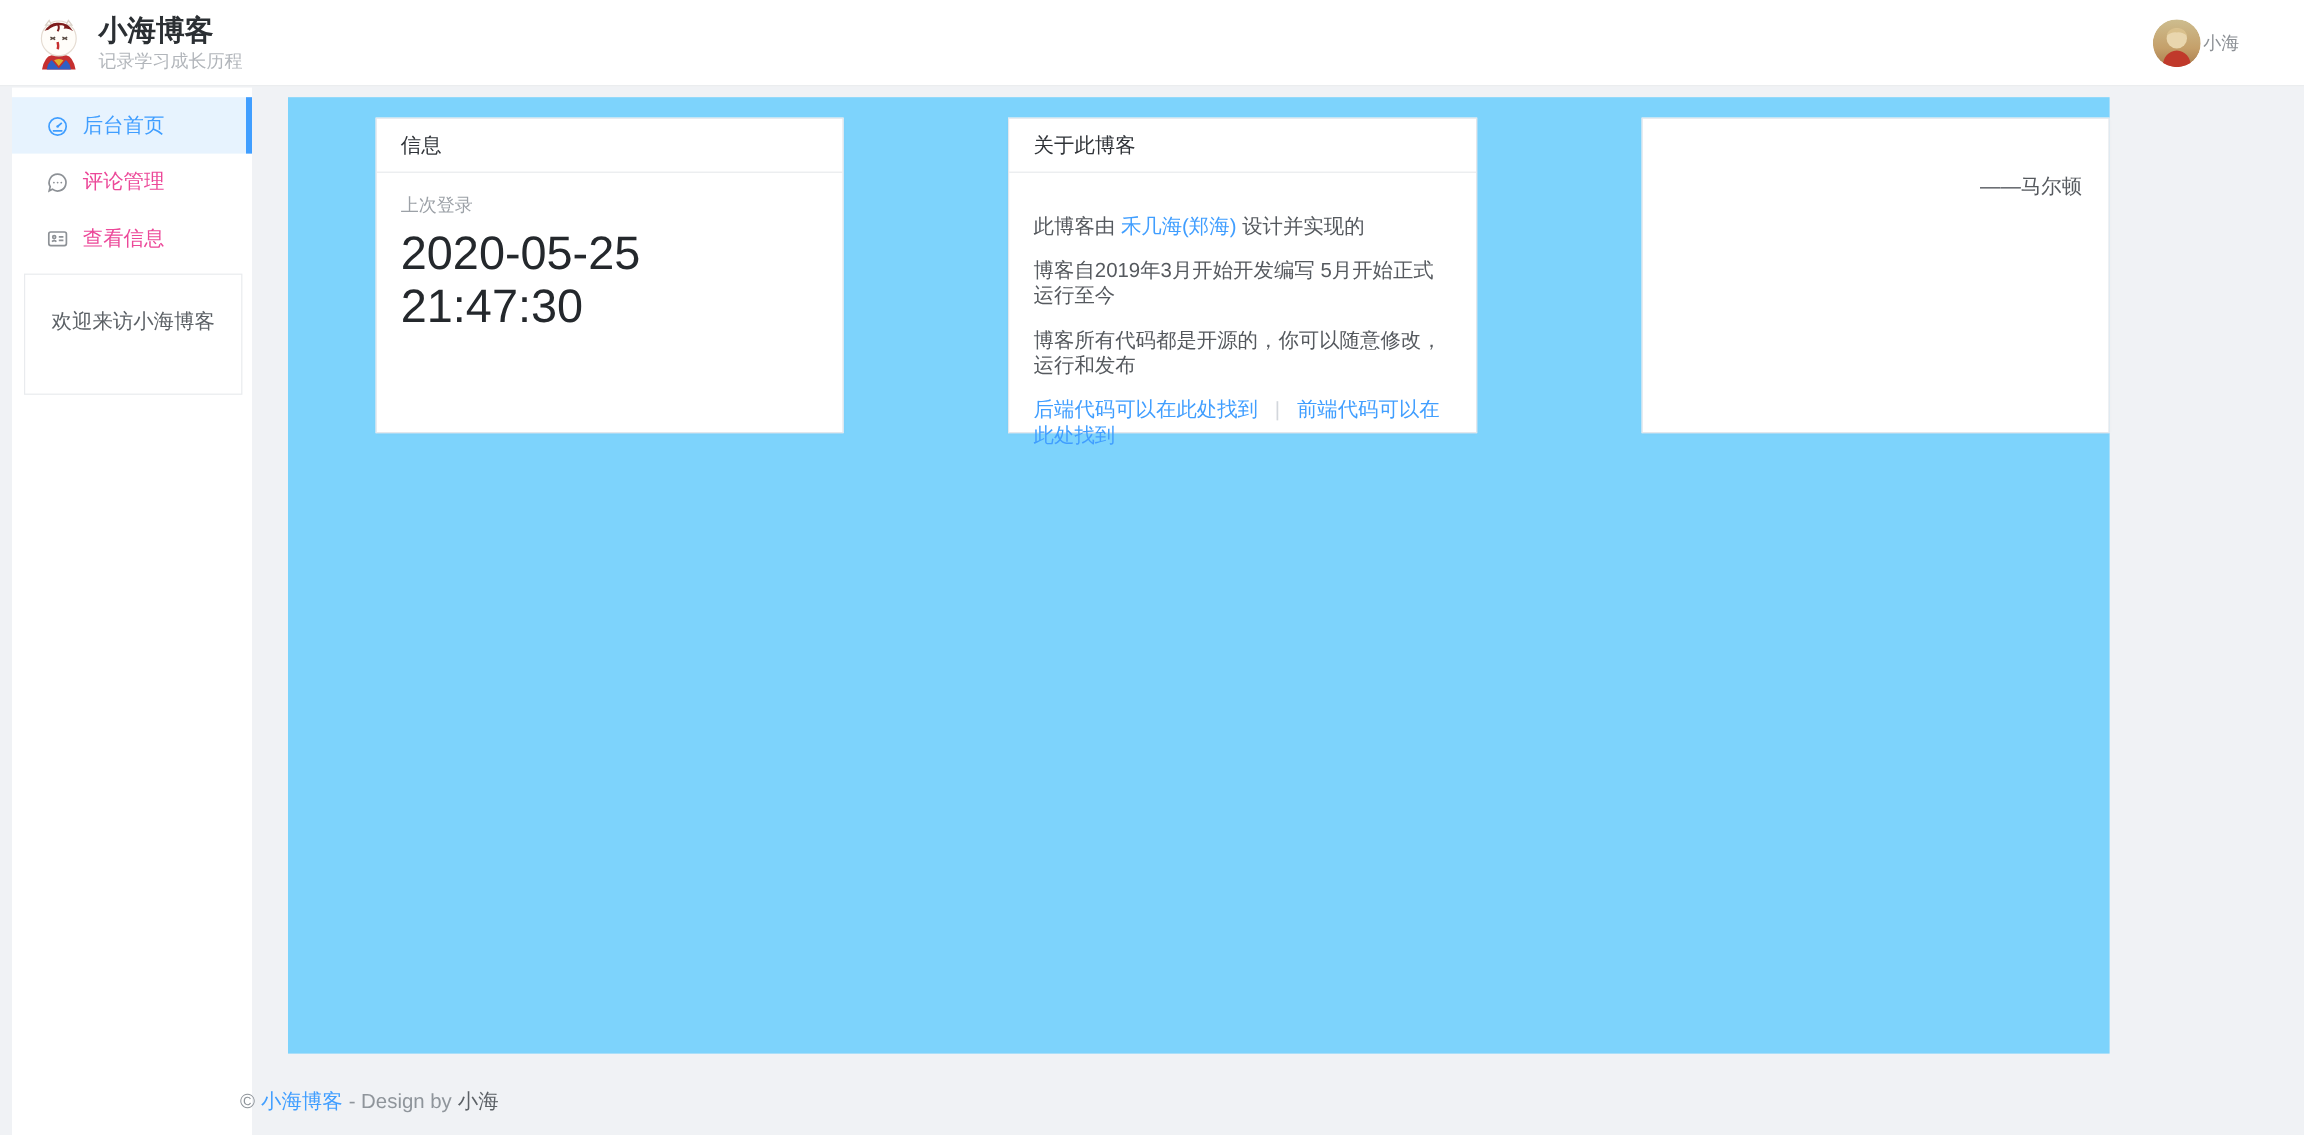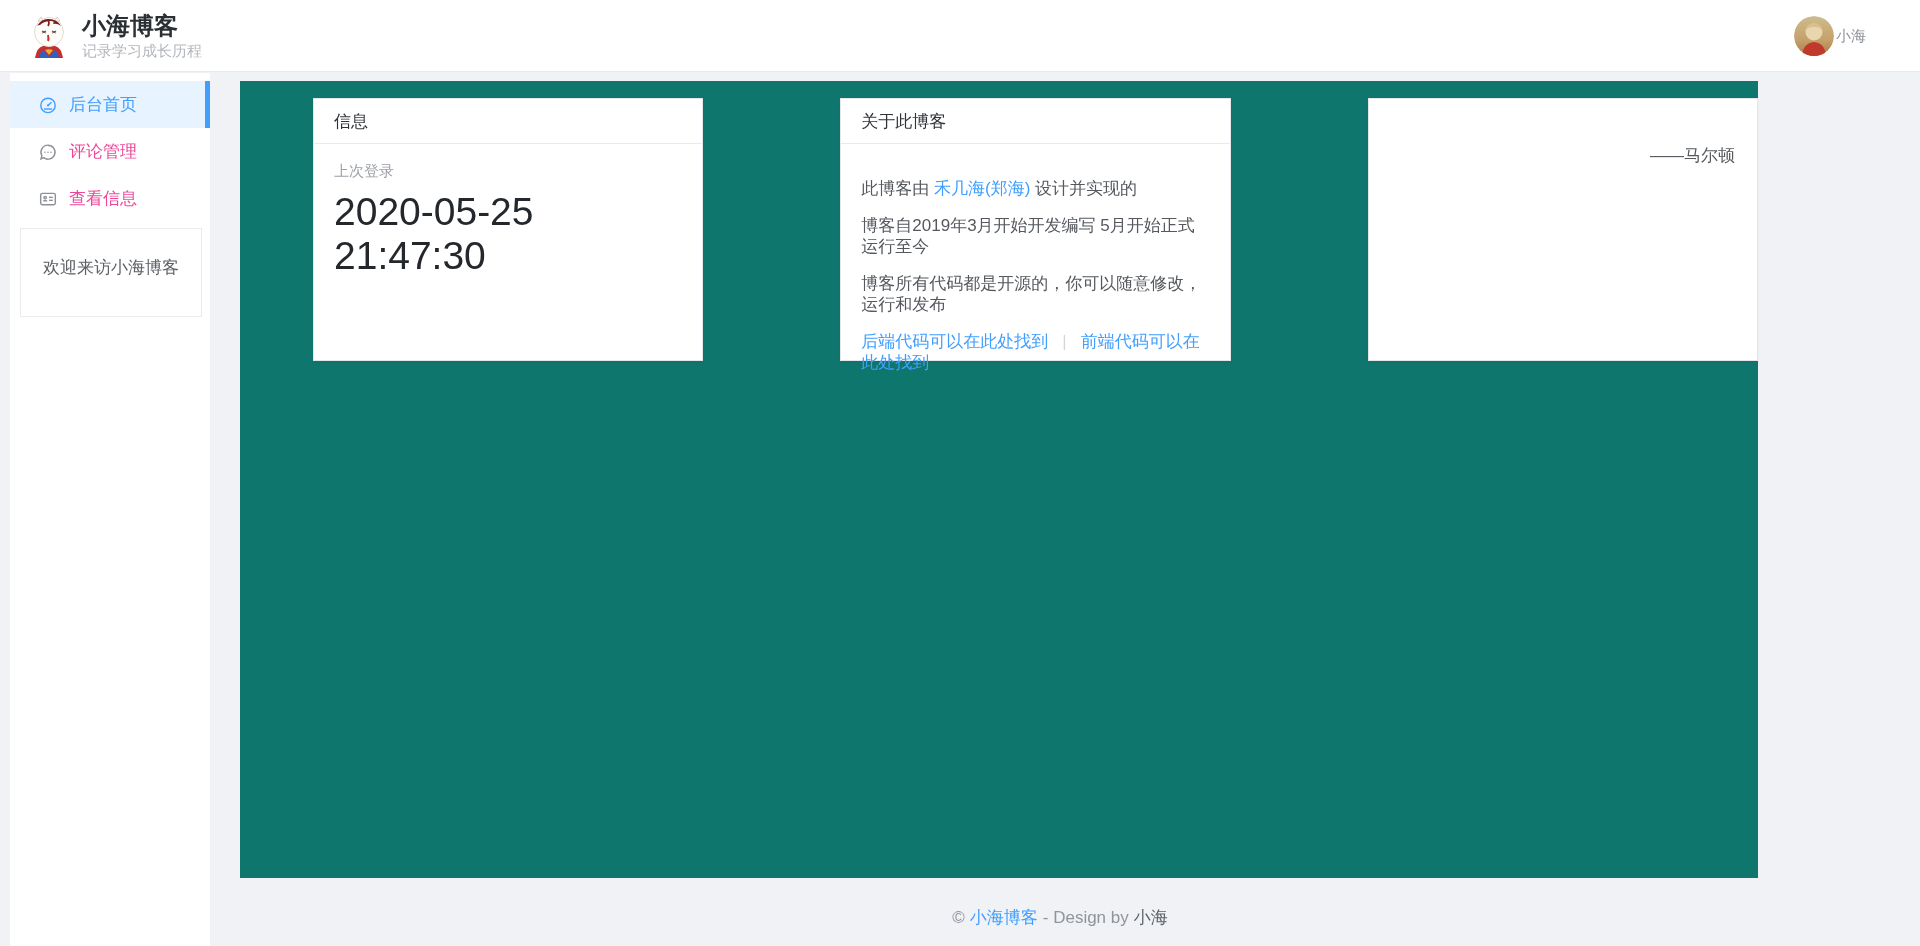--- a/index.html
+++ b/index.html
@@ -32,29 +32,29 @@
   .menu { padding-top:8px; }
   .menu-item {
     position:relative; height:47px; display:flex; align-items:center;
     padding-left:28px; font-size:17px; color:#ec4899; cursor:pointer;
   }
   .menu-item .mi { width:20px; height:20px; margin-right:11px; color:#8d9196; flex:0 0 20px; }
   .menu-item.active { background:#e7f3fe; color:#409eff; }
   .menu-item.active .mi { color:#409eff; }
   .active-bar { position:absolute; right:0; top:0; bottom:0; width:5px; background:#409eff; }
   .welcome-box {
-    margin:6px 8px 0 10px; height:89px; border:1px solid #e9ebee;
+    margin:6px 8px 0 10px; height:101px; border:1px solid #e9ebee;
     text-align:center; padding-top:27px; font-size:17px; color:#5c6166;
     background:#fff;
   }
 
   
   .main {
     position:absolute; left:240px; top:81px; width:1518px; height:797px;
-    background:#0f766e;
+    background:#7dd3fc;
   }
   .cards { display:flex; padding:17px 0 0 73px; }
   .card {
     width:407px; height:263px; background:#fff; border:1px solid #e3e7ec;
     box-shadow:0 1px 3px rgba(0,0,0,0.04); margin-right:137px;
   }
   .card:last-child { margin-right:0; }
   .card-header {
     padding:11px 20px 10px; border-bottom:1px solid #e8eaed;
     font-size:17px; color:#2f3338;
@@ -65,21 +65,21 @@
   .about-body p { margin:16px 0 15px; font-size:17px; line-height:21px; color:#55595e; }
   .about-body p:last-child { margin-bottom:0; }
   a.link { color:#409eff; text-decoration:none; cursor:pointer; }
   .link-sep { color:#d3d7dc; margin:0 14px; }
   .quote-body { padding:30px 22px; }
   .quote-text { font-style:italic; font-size:17px; color:#5c6166; line-height:22px; }
   .quote-author { text-align:right; margin-top:15px; font-size:17px; color:#55595e; }
 
   
   .footer {
-    position:absolute; left:200px; right:0; top:906px; text-align:center;
+    position:absolute; left:200px; right:0; top:906px; text-align:left;
     font-size:17px; color:#8f959b;
   }
   .footer .sp { margin-right:5px; }
   .footer .brand-link { margin-right:5px; }
   .footer .mid { margin-right:5px; }
   .footer-author { color:#5c6166; }
 </style>
 </head>
 <body>
 

